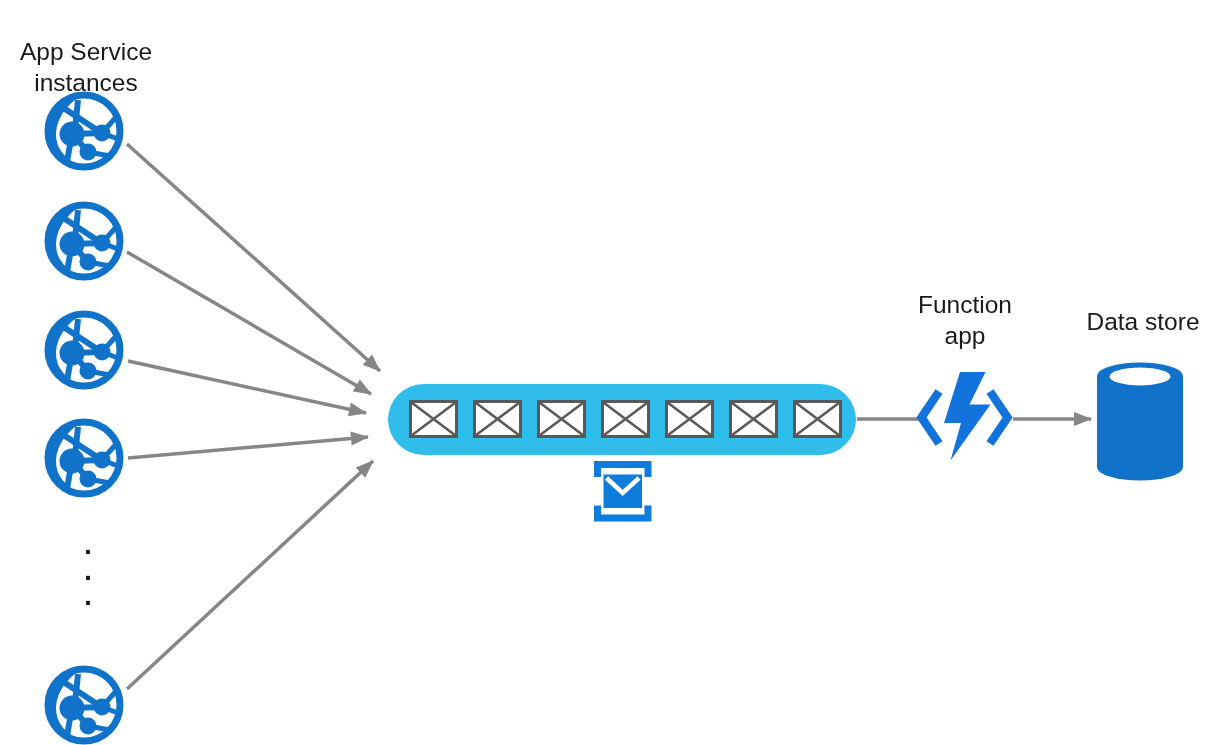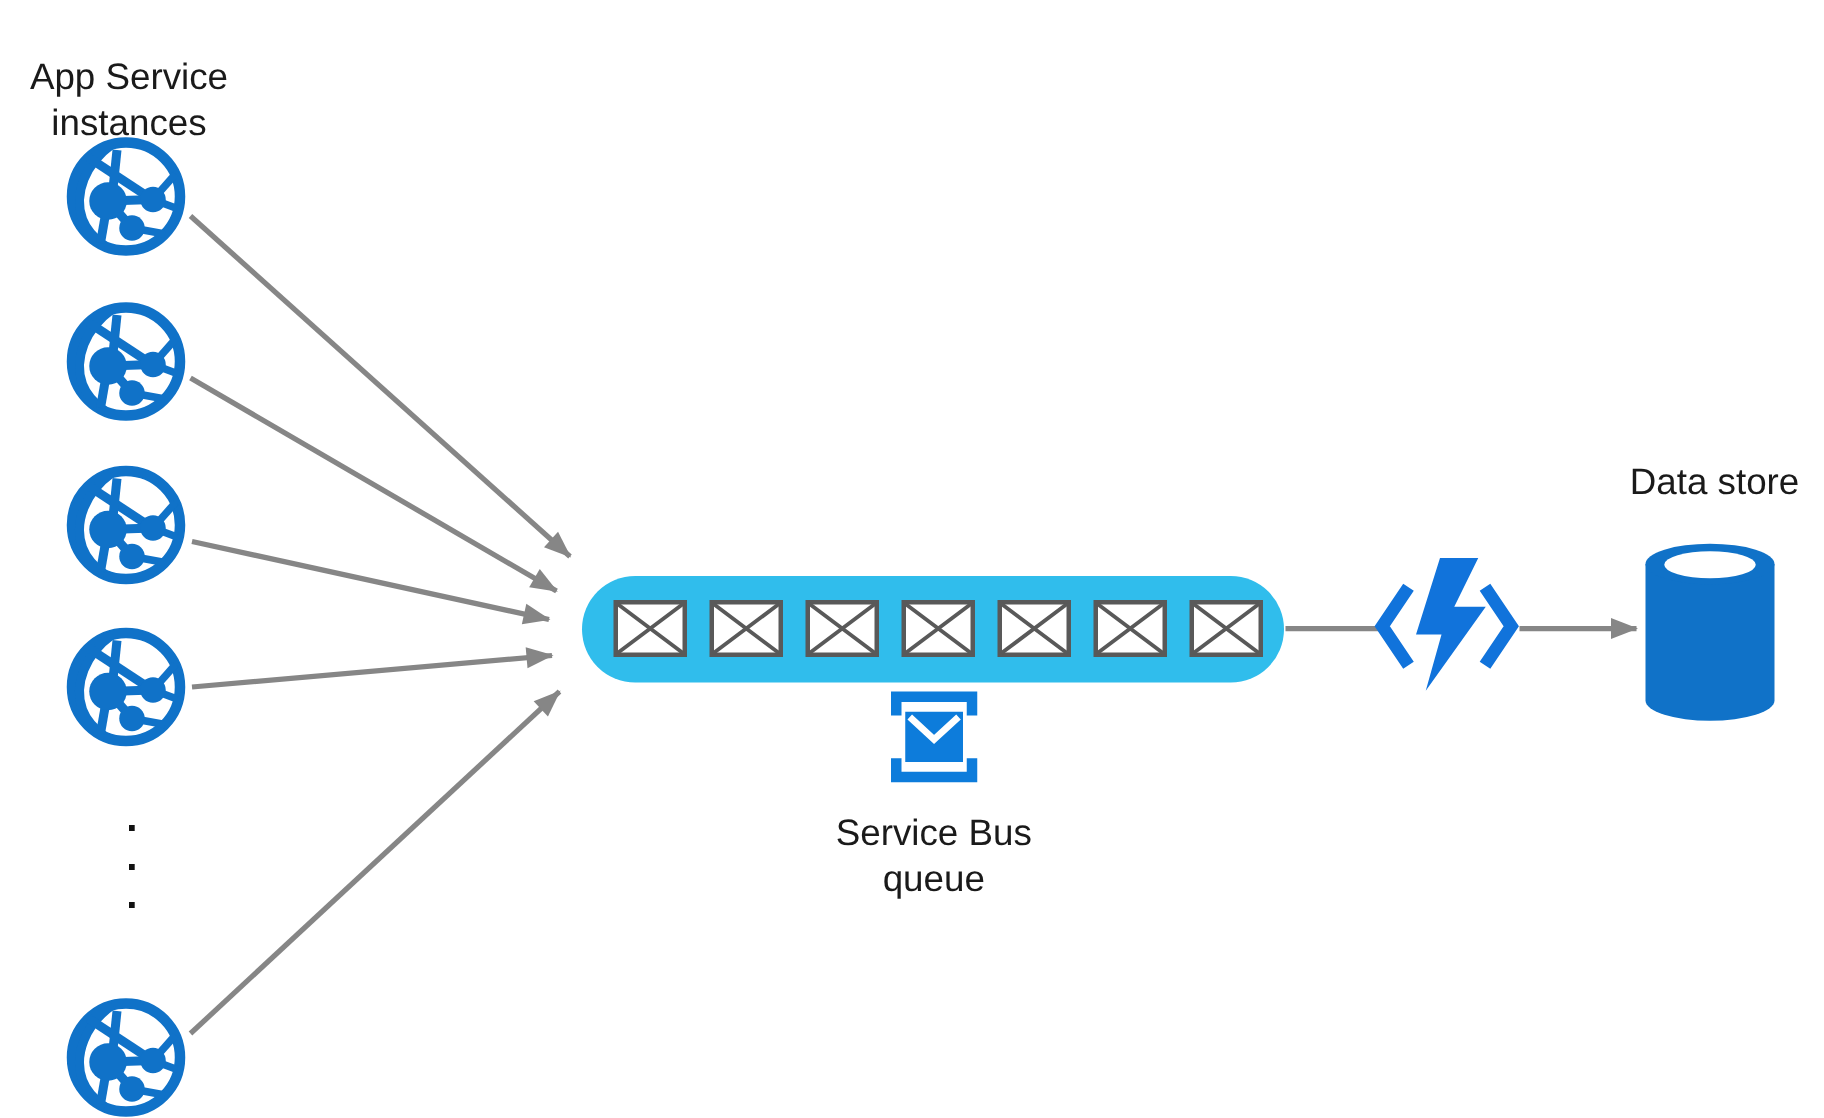--- a/index.html
+++ b/index.html
@@ -118,18 +118,18 @@
 
   <div id="app-service-label" class="lbl">App Service
 instances</div>
 
   <div id="ellipsis">
     <span>.</span>
     <span>.</span>
     <span>.</span>
   </div>
 
-  <div id="service-bus-label" class="lbl">Service Bus
-queue</div>
 
+  <div id="function-app-label" class="lbl">Function
+app</div>
 
   <div id="data-store-label" class="lbl">Data store</div>
 </div>
 
 </body></html>

